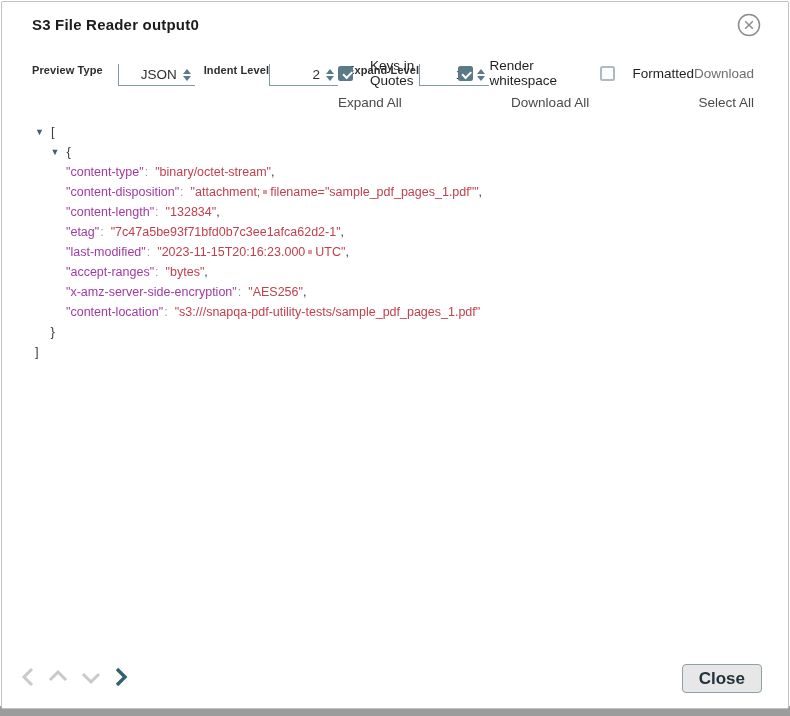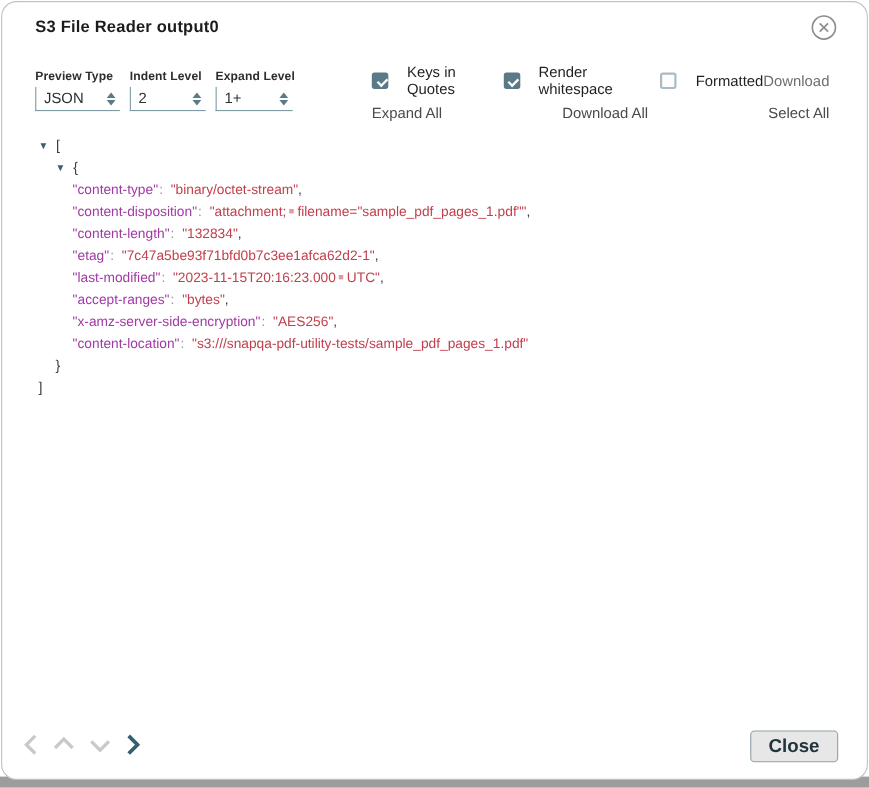--- a/index.html
+++ b/index.html
@@ -21,46 +21,46 @@
   body{
     position:relative;overflow:hidden;background:#ffffff;
     font-family:"Liberation Sans","DejaVu Sans",sans-serif;
     -webkit-font-smoothing:antialiased;
   }
   .backdrop-strip{
     position:absolute;left:0;right:0;bottom:0;height:10px;background:#9c9c9c;
   }
   .modal{
     position:absolute;top:1px;left:1px;right:1px;bottom:7px;
-    background:#fff;border:1px solid #c2c2c2;border-radius:14px;
+    background:#fff;border:1px solid #c2c2c2;border-radius:2px;
   }
   
   .dialog-title{
     position:absolute;top:14px;left:30px;
     font-size:15px;font-weight:700;color:#1c1c1c;letter-spacing:.2px;
   }
   .close-x{
     position:absolute;top:10px;right:26px;width:26px;height:26px;
     background:none;border:none;cursor:pointer;padding:0;line-height:0;
   }
   
   .selects-row{position:absolute;top:62px;left:30px;display:flex;gap:9px;}
-  .select-group{display:flex;flex-direction:column;}
+  .select-group{display:flex;flex-direction:row;text-align:right;}
   .select-label{font-size:11px;font-weight:700;color:#2e2e2e;margin-bottom:3px;letter-spacing:.1px;}
   .select-box{
     height:22px;display:flex;align-items:center;
     border-left:1px solid var(--select-border);
     border-bottom:1px solid var(--select-border);
     padding:0 4px 0 7px;cursor:pointer;
   }
   .select-box .select-value{font-size:13.5px;color:#2f2f2f;flex:1;}
   .spinner{display:inline-flex;flex-direction:column;gap:2px;align-items:center;margin-left:6px;}
   .tri-up{width:0;height:0;border-left:4px solid transparent;border-right:4px solid transparent;border-bottom:5px solid var(--accent);}
   .tri-down{width:0;height:0;border-left:4px solid transparent;border-right:4px solid transparent;border-top:5px solid var(--accent);}
-  .sel-w1{width:77px;} .sel-w2{width:69px;} .sel-w3{width:70px;}
+  .sel-w1{width:77px;margin-left:15px;} .sel-w2{width:69px;} .sel-w3{width:70px;}
   
   .options-panel{position:absolute;top:62px;left:336px;width:416px;}
   .opt-row1{display:flex;align-items:center;justify-content:space-between;height:18px;}
   .checkbox-group{display:flex;align-items:center;gap:17px;cursor:pointer;}
   .checkbox{
     position:relative;width:15px;height:15px;border-radius:2.5px;flex:0 0 auto;
     border:2px solid #a9bcc3;background:#fdfdfd;
   }
   .checkbox.checked{background:var(--accent);border-color:var(--accent);}
   .checkbox.checked::after{

